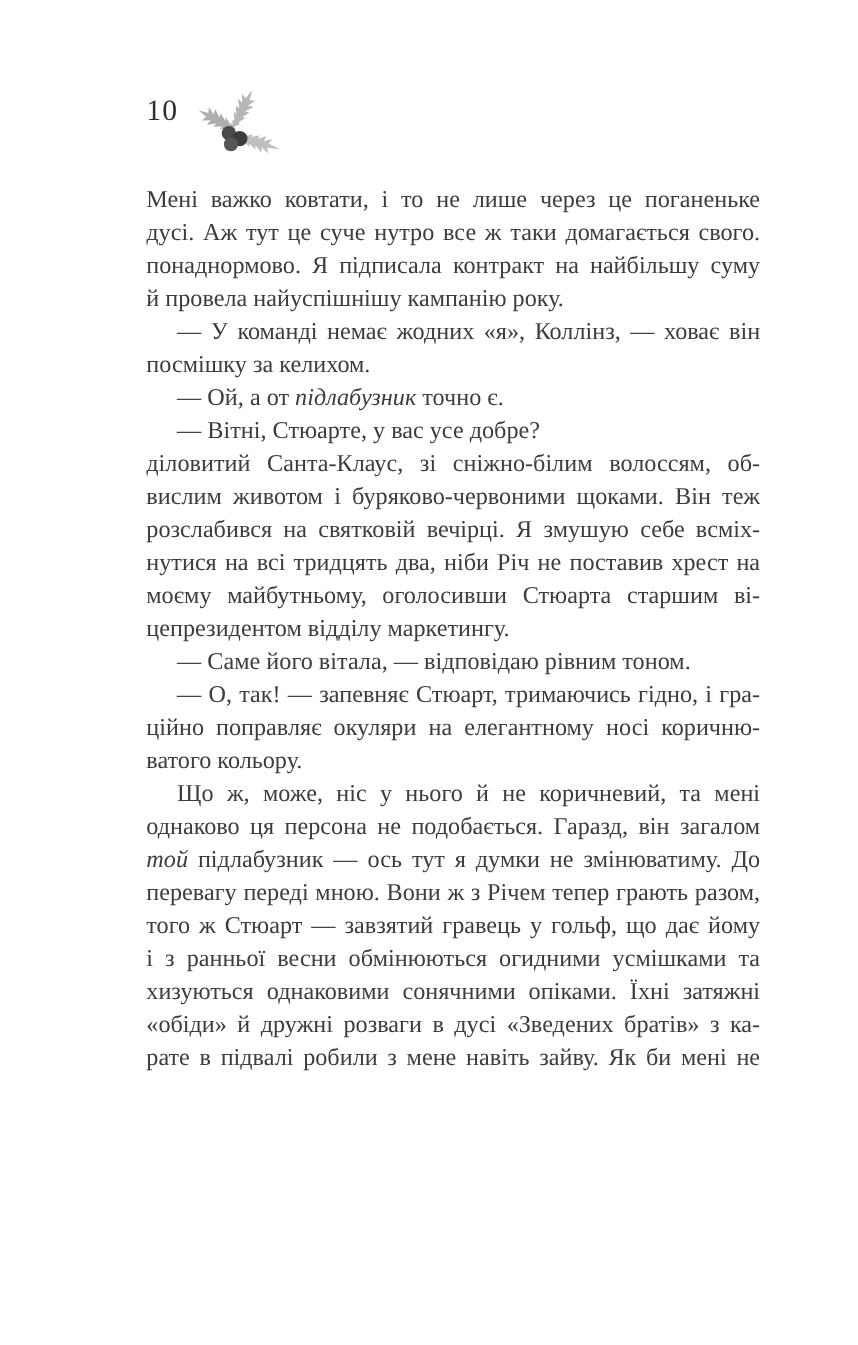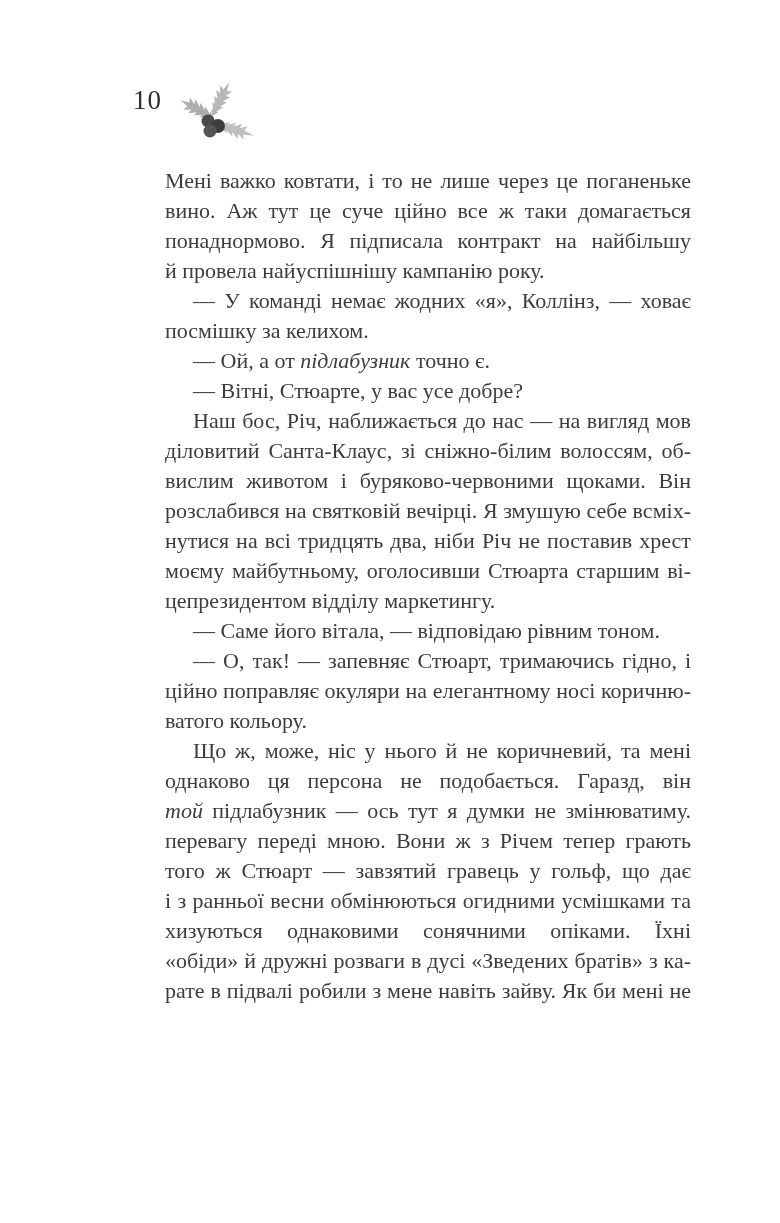--- a/index.html
+++ b/index.html
@@ -44,21 +44,20 @@
     font-size: 22px;
   }
   .paragraph { margin: 0; padding: 0; }
   .line {
     line-height: 30px;
     height: 30px;
     text-align: justify;
     text-align-last: justify;
     overflow: hidden;
     white-space: normal;
-    margin-left: 32px;
   }
   .line.lastline { text-align-last: left; }
   .line.firstindent { text-indent: 28px; }
   .line i { font-style: italic; }
 </style>
 </head>
 <body>
 
 <div class="page">
 
@@ -82,38 +81,37 @@
         <circle cx="30" cy="45" r="6.5" fill="#4a4a4a"></circle>
         <circle cx="40" cy="50" r="7" fill="#3d3d3d"></circle>
         <circle cx="32" cy="55" r="6.5" fill="#555555"></circle>
       </svg>
     </span>
   </header>
 
   <main class="text-block">
       <div class="paragraph">
         <div class="line"><span>Мені важко ковтати, і то не лише через це поганеньке</span></div>
-        <div class="line"><span>вино. Аж тут це суче ційно все ж таки домагається свого.</span></div>
+        <div class="line"><span>дусі. Аж тут це суче нутро все ж таки домагається свого.</span></div>
       </div>
       <div class="paragraph">
         <div class="line"><span>понаднормово. Я підписала контракт на найбільшу суму</span></div>
         <div class="line lastline"><span>й провела найуспішнішу кампанію року.</span></div>
       </div>
       <div class="paragraph">
         <div class="line firstindent"><span>— У команді немає жодних «я», Коллінз, — ховає він</span></div>
         <div class="line lastline"><span>посмішку за келихом.</span></div>
       </div>
       <div class="paragraph">
         <div class="line firstindent lastline"><span>— Ой, а от </span><i>підлабузник</i><span> точно є.</span></div>
       </div>
       <div class="paragraph">
         <div class="line firstindent lastline"><span>— Вітні, Стюарте, у вас усе добре?</span></div>
       </div>
       <div class="paragraph">
-        <div class="line firstindent"><span>Наш бос, Річ, наближається до нас — на вигляд мов</span></div>
         <div class="line"><span>діловитий Санта-Клаус, зі сніжно-білим волоссям, об-</span></div>
         <div class="line"><span>вислим животом і буряково-червоними щоками. Він теж</span></div>
         <div class="line"><span>розслабився на святковій вечірці. Я змушую себе всміх-</span></div>
         <div class="line"><span>нутися на всі тридцять два, ніби Річ не поставив хрест на</span></div>
         <div class="line"><span>моєму майбутньому, оголосивши Стюарта старшим ві-</span></div>
         <div class="line lastline"><span>цепрезидентом відділу маркетингу.</span></div>
       </div>
       <div class="paragraph">
         <div class="line firstindent lastline"><span>— Саме його вітала, — відповідаю рівним тоном.</span></div>
       </div>

